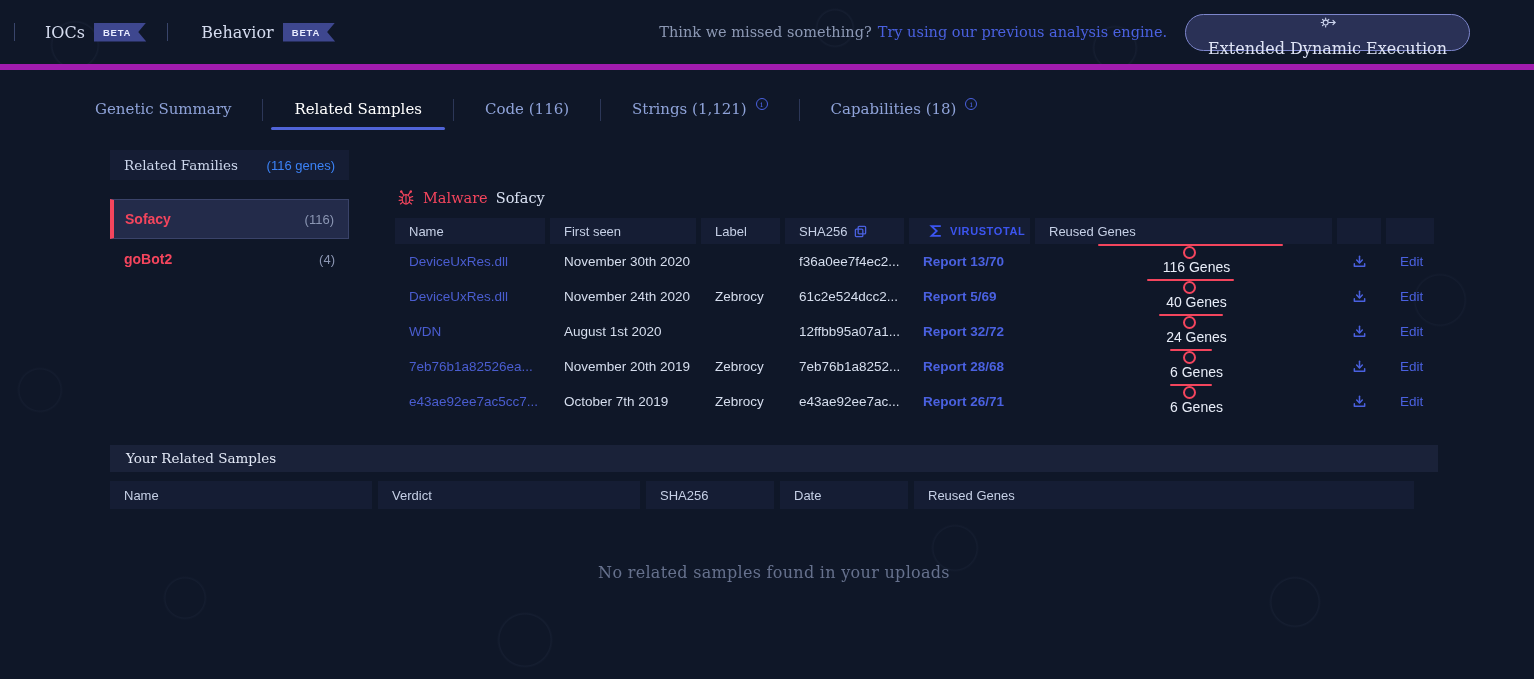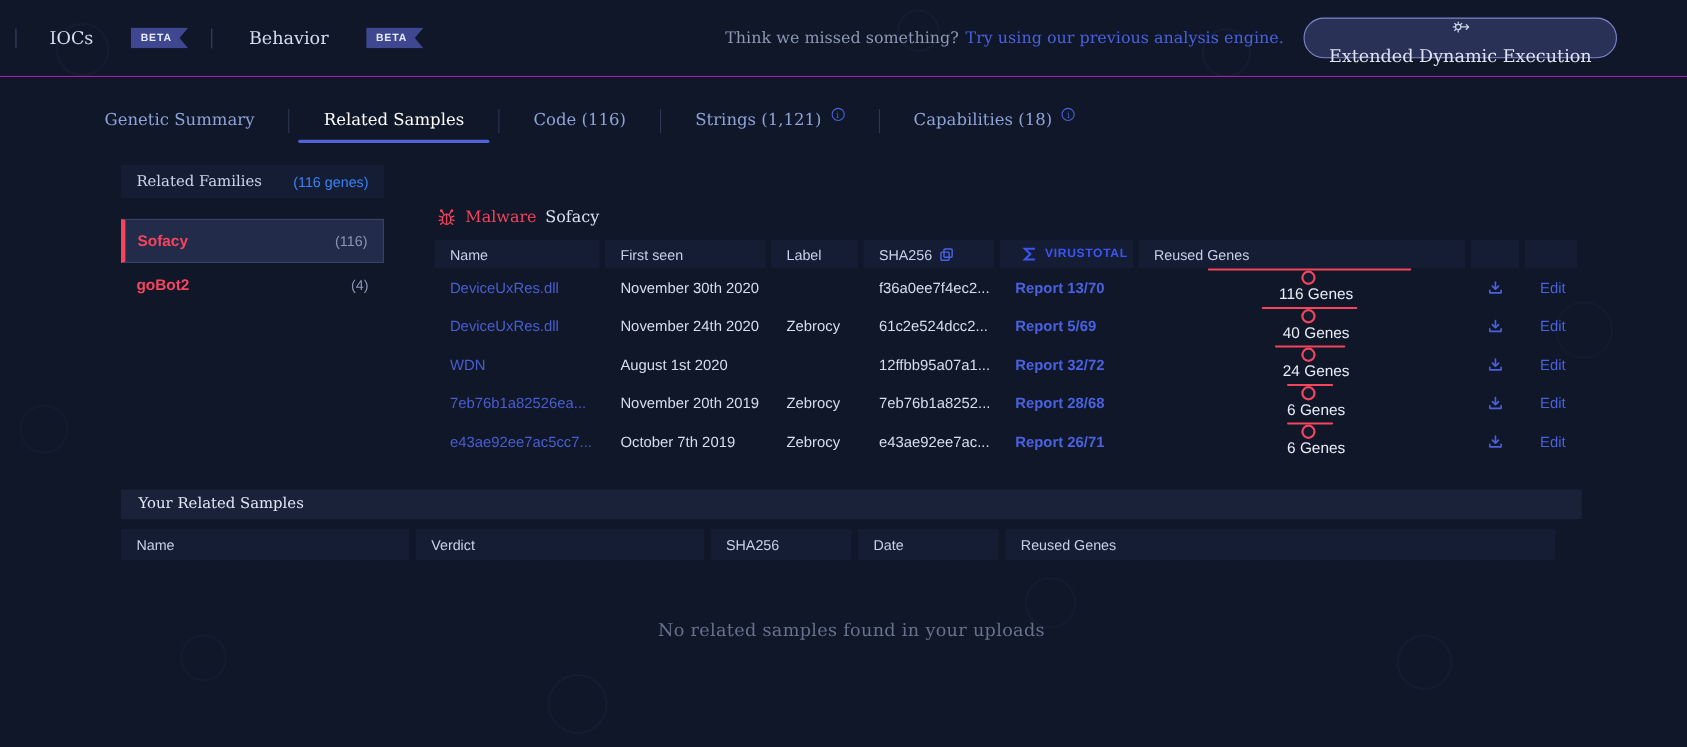--- a/index.html
+++ b/index.html
@@ -23,29 +23,29 @@
       radial-gradient(circle at 955px 548px, transparent 21px, rgba(140,160,210,0.045) 22px, transparent 24px),
       radial-gradient(circle at 1295px 602px, transparent 23px, rgba(140,160,210,0.05) 24px, transparent 26px),
       radial-gradient(circle at 185px 598px, transparent 19px, rgba(140,160,210,0.045) 20px, transparent 22px),
       radial-gradient(circle at 1440px 300px, transparent 24px, rgba(140,160,210,0.04) 25px, transparent 27px),
       radial-gradient(circle at 40px 390px, transparent 20px, rgba(140,160,210,0.04) 21px, transparent 23px);
   }
   .page{position:relative;z-index:1;width:100%;height:100%;}
 
   
   .topbar{height:70px;display:flex;align-items:center;justify-content:space-between;
-    border-bottom:1px solid #a21caf;padding:0 64px 0 14px;}
+    border-bottom:6px solid #a21caf;padding:0 64px 0 14px;}
   .topbar-left{display:flex;align-items:center;}
   .tick{width:1px;height:18px;background:#39456b;margin-right:30px;}
   .vdiv{width:1px;height:18px;background:#39456b;margin:0 33px 0 21px;}
   .nav-item{display:flex;align-items:center;cursor:pointer;}
   .nav-label{font-family:"DejaVu Serif",serif;font-size:16px;color:#d5dcef;margin-right:9px;}
   .beta-badge{background:var(--badge-indigo);color:#e9ecff;font-size:9.5px;letter-spacing:.8px;
     padding:4px 15px 4px 9px;font-weight:bold;
-    clip-path:polygon(0 0,100% 0,calc(100% - 8px) 50%,100% 100%,0 100%);margin-left:25px;}
+    clip-path:polygon(0 0,100% 0,calc(100% - 8px) 50%,100% 100%,0 100%);}
   .topbar-right{display:flex;align-items:center;}
   .hint-text{font-family:"DejaVu Serif",serif;font-size:14.5px;color:#8d99b5;}
   .hint-link{font-family:"DejaVu Serif",serif;font-size:14.5px;color:var(--link-blue);
     margin-left:6px;cursor:pointer;text-decoration:none;}
   .exec-btn{display:flex;align-items:center;gap:9px;margin-left:18px;height:37px;padding:0 22px;
     background:#2a3156;border:1px solid #7d86cc;border-radius:19px;cursor:pointer;
     font-family:"DejaVu Serif",serif;font-size:16px;color:#dfe4f5;flex-direction:column;}
   .gear-icon{display:inline-flex;}
 
   

